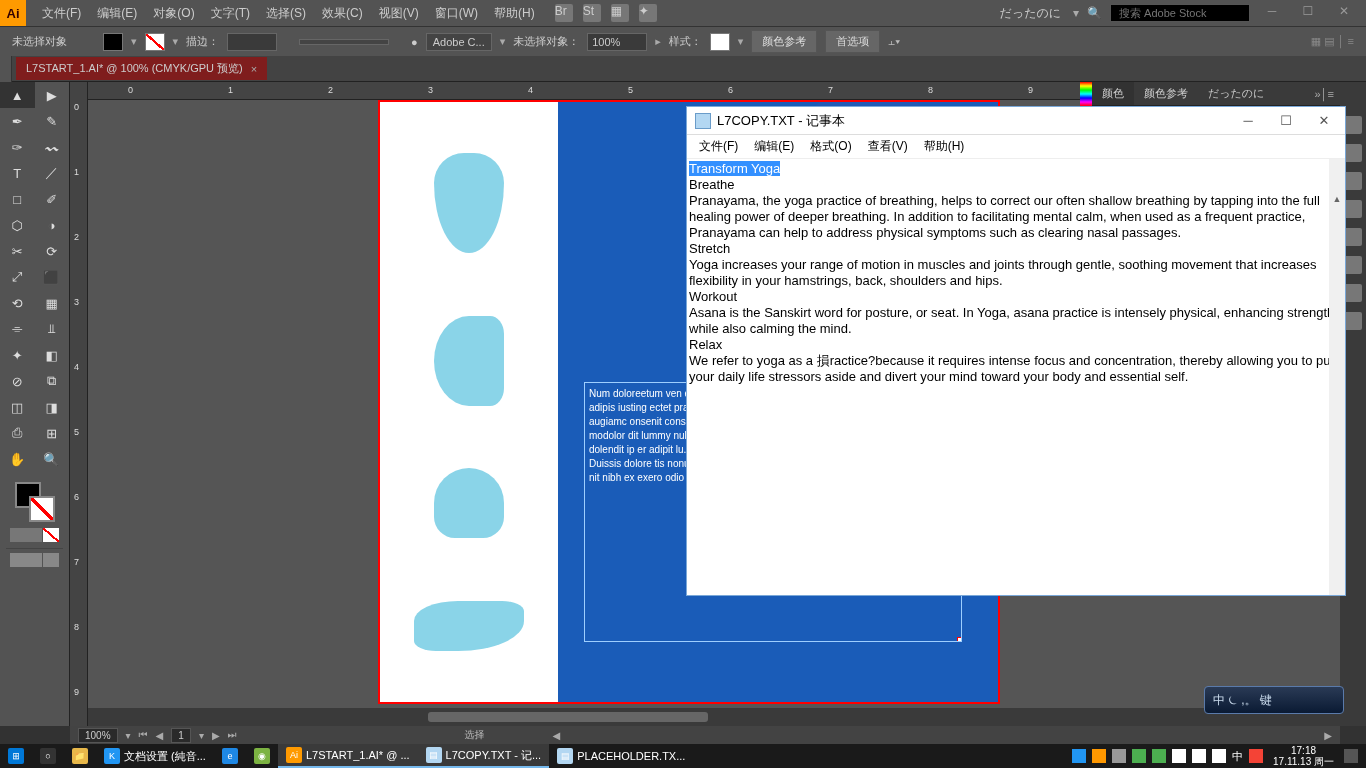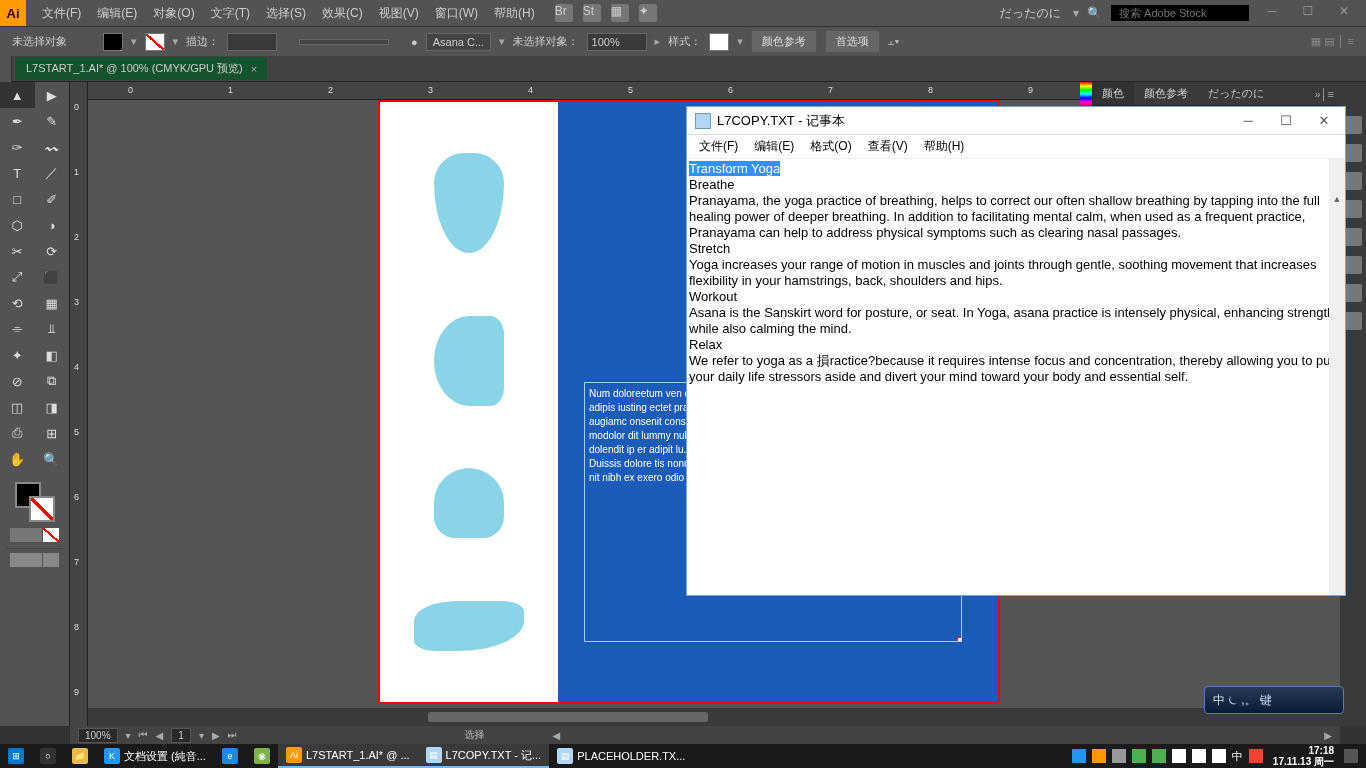--- a/index.html
+++ b/index.html
@@ -16,21 +16,21 @@
 
 .control-bar { height: 30px; background: #535353; display: flex; align-items: center; color: #ccc; font-size: 11px; padding: 0 12px; gap: 8px; border-top: 1px solid #333; }
 .ctrl-swatch { width: 20px; height: 18px; background: #000; border: 1px solid #777; }
 .ctrl-swatch.none { background: linear-gradient(to top right, white 45%, red 45%, red 55%, white 55%); }
 .ctrl-input { background: #3a3a3a; border: 1px solid #666; color: #ccc; padding: 2px 4px; width: 60px; font-size: 11px; }
 .ctrl-btn { background: #666; border: 1px solid #555; color: #ddd; padding: 3px 10px; font-size: 11px; cursor: pointer; }
 .ctrl-dd { background: #444; border: 1px solid #666; color: #ccc; padding: 2px 6px; font-size: 11px; }
 
 .tab-row { height: 26px; background: #434343; display: flex; align-items: center; border-bottom: 1px solid #222; }
 .tab-expand { width: 12px; height: 26px; background: #535353; border-right: 1px solid #333; }
-.doc-tab { background: #14532d; color: #ccc; font-size: 11px; padding: 4px 10px; display: flex; align-items: center; gap: 8px; margin-left: 4px; }
+.doc-tab { background: #7f1d1d; color: #ccc; font-size: 11px; padding: 4px 10px; display: flex; align-items: center; gap: 8px; margin-left: 4px; }
 .close-x { cursor: pointer; color: #aaa; }
 
 .panel-tabs { position: absolute; right: 26px; top: 82px; height: 24px; display: flex; align-items: center; background: #3a3a3a; color: #ccc; font-size: 11px; border-bottom: 1px solid #222; z-index: 2; margin-left: 12px; }
 .panel-tab { padding: 4px 10px; cursor: pointer; }
 .panel-tab.active { background: #323232; }
 .panel-swatch-strip { width: 12px; background: linear-gradient(to bottom, #f00, #ff0, #0f0, #0ff, #00f, #f0f, #f00); height: 24px; }
 
 .workspace { position: absolute; left: 70px; right: 26px; top: 82px; bottom: 42px; background: #282828; }
 .right-strip { position: absolute; right: 0; top: 82px; bottom: 42px; width: 26px; background: #3a3a3a; display: flex; flex-direction: column; align-items: center; gap: 10px; padding-top: 34px; }
 .rs-icon { width: 18px; height: 18px; background: #777; border-radius: 2px; }
@@ -89,21 +89,21 @@
 .np-scroll-arrow { width: 16px; height: 16px; background: #f0f0f0; text-align: center; font-size: 9px; color: #666; line-height: 16px; }
 
 .ime-badge { position: absolute; right: 22px; bottom: 54px; width: 140px; height: 28px; background: linear-gradient(#2a3a55, #0a1a33); border: 1px solid #5a7aaa; border-radius: 4px; display: flex; align-items: center; color: #cde; font-size: 12px; padding: 0 8px; gap: 6px; z-index: 15; }
 
 .taskbar { position: absolute; left: 0; right: 0; bottom: 0; height: 24px; background: #1a1a1a; display: flex; align-items: center; color: #fff; font-size: 11px; }
 .tb-item { height: 24px; display: flex; align-items: center; padding: 0 8px; gap: 4px; cursor: pointer; }
 .tb-item.active { background: #3a3a3a; border-bottom: 2px solid #76b9ed; }
 .tb-app-icon { width: 16px; height: 16px; border-radius: 2px; }
 .sys-tray { margin-left: auto; display: flex; align-items: center; gap: 6px; padding-right: 8px; }
 .tray-icon { width: 14px; height: 14px; }
-.clock { text-align: right; font-size: 10px; line-height: 1.1; padding: 0 4px; font-weight: bold; }
+.clock { text-align: center; font-size: 10px; line-height: 1.1; padding: 0 4px; }
 
 .sb-track { position:absolute; background:#3a3a3a; }
 .sb-h { left:18px; right:0; bottom:0; height:18px; }
 .sb-thumb { position:absolute; background:#666; border-radius:3px; }
 </style>
 </head>
 <body>
 
 <div class="titlebar">
   <div class="ai-logo">Ai</div>
@@ -141,21 +141,21 @@
   <div class="ctrl-swatch"></div>
     <span style="color:#aaa">▾</span>
   <div class="ctrl-swatch none"></div>
     <span style="color:#aaa">▾</span>
   <span>描边：</span>
   <input class="ctrl-input" style="width: 50px;" value="">
   <span style="width:6px"></span>
   <div class="ctrl-dd" style="width:90px"> </div>
   <span style="width:6px"></span>
   <span>●</span>
-    <span class="ctrl-dd">Asana C...</span>
+    <span class="ctrl-dd">Adobe C...</span>
     <span style="color:#aaa">▾</span>
   <span>未选择对象：</span>
   <input class="ctrl-input" value="100%" style="">
   <span style="color:#aaa">▸</span>
   <span>样式：</span>
   <div class="ctrl-swatch" style="background:#fff"></div>
     <span style="color:#aaa">▾</span>
   <button class="ctrl-btn">颜色参考</button>
   <button class="ctrl-btn">首选项</button>
   <span style="color:#bbb">⫠▾</span>

